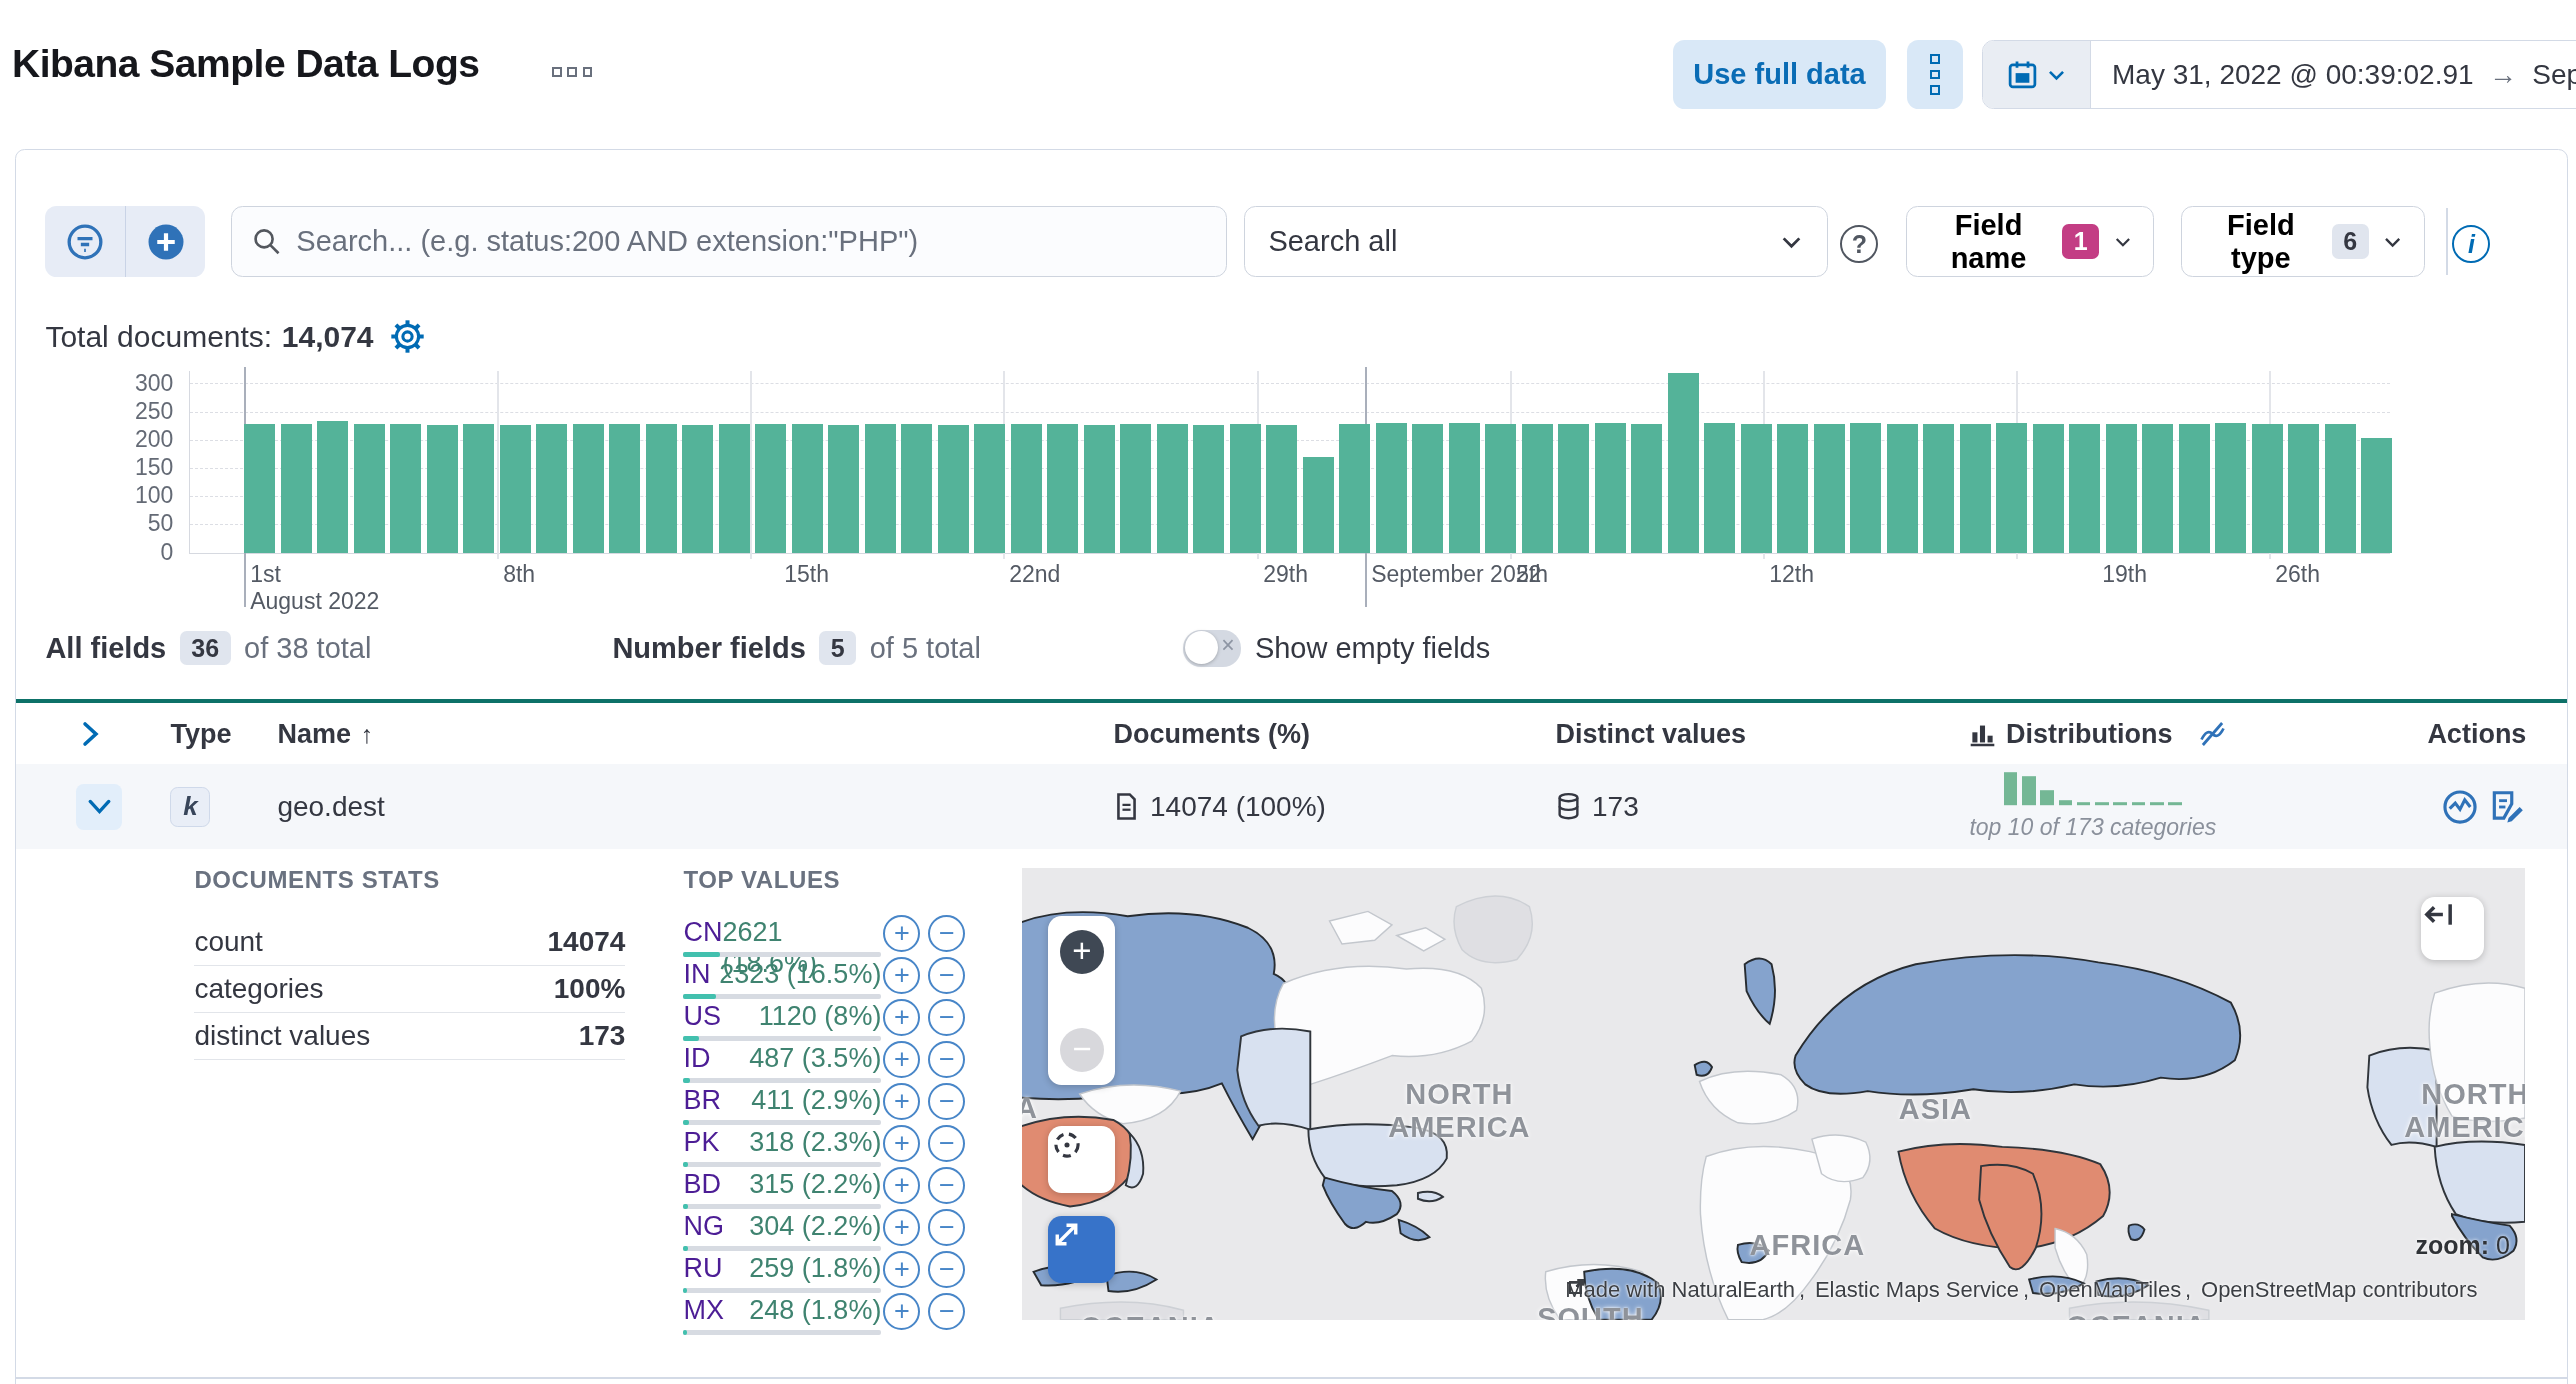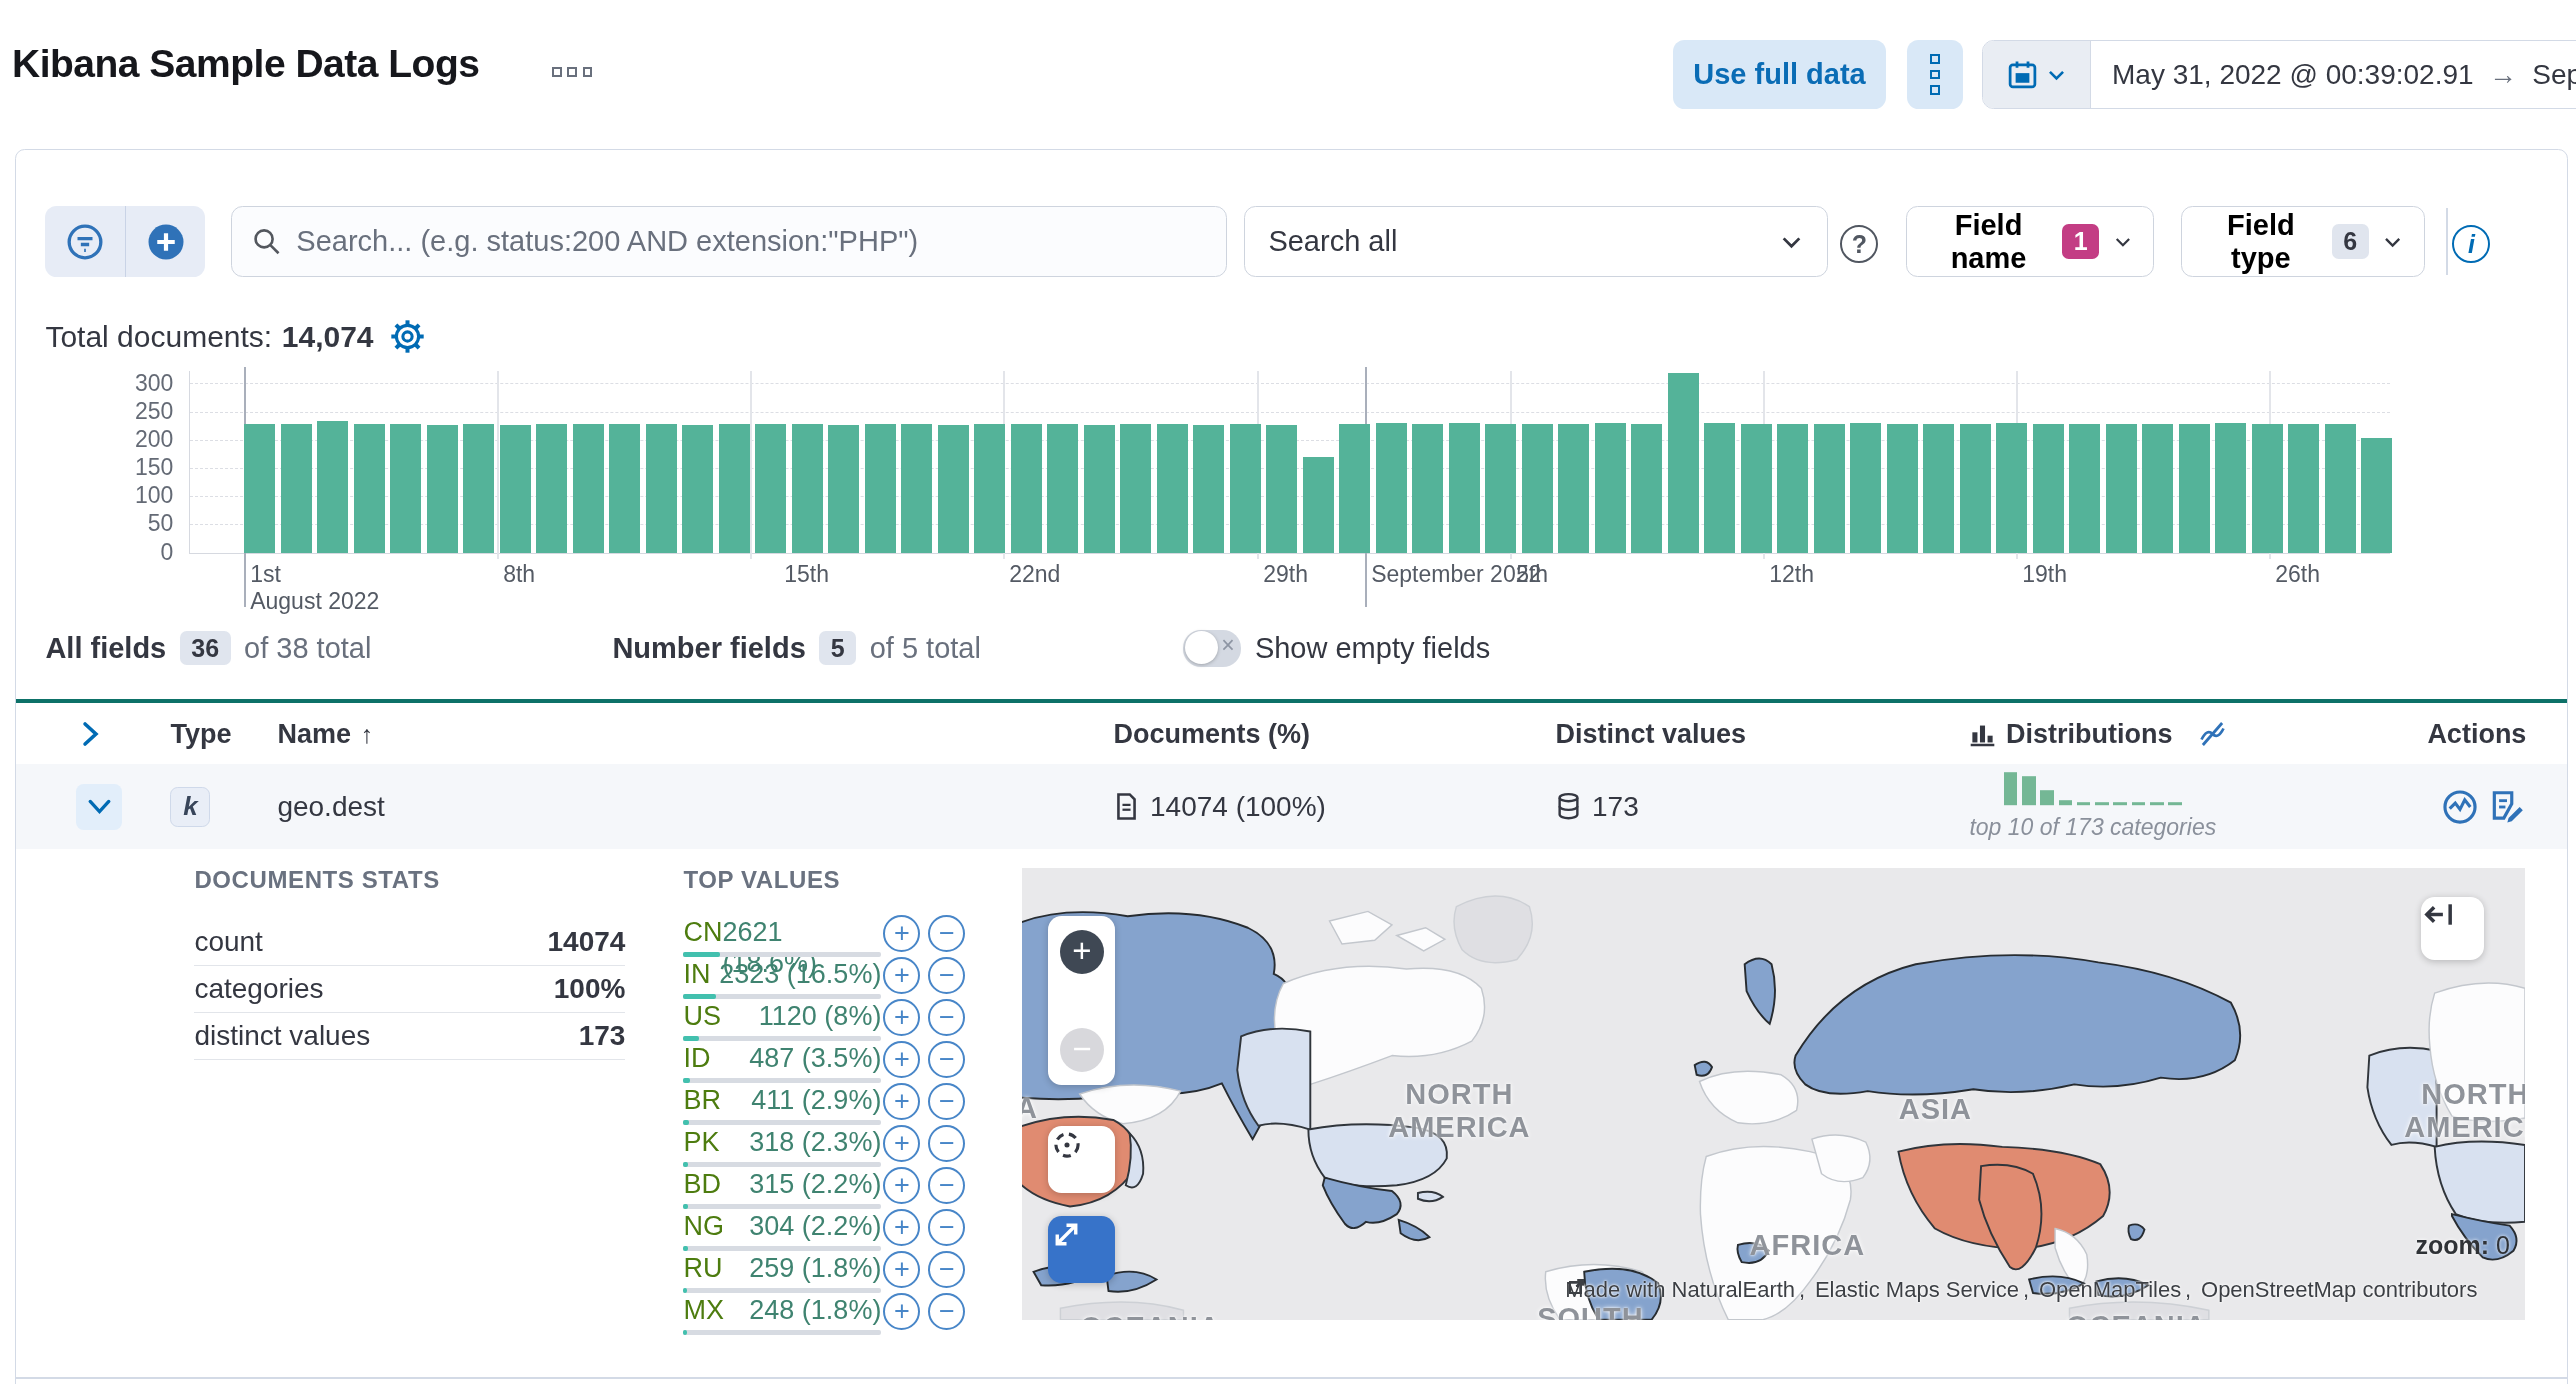--- a/index.html
+++ b/index.html
@@ -115,21 +115,21 @@
   .section-title { font-size:24px; font-weight:700; color:#6a7280; letter-spacing:0.6px; }
   #doc-stats { left:178px; top:716px; width:431px; }
   #doc-stats .srow { display:flex; justify-content:space-between; align-items:center;
     height:47px; border-bottom:1.9px solid #e2e5ea; font-size:28px; }
   #doc-stats .srow b { font-weight:800; }
   #doc-stats .stbl { margin-top:25px; }
   #top-values { left:667px; top:716px; width:317px; }
   #tv-list { margin-top:23px; }
   .tv-row { position:relative; width:198px; height:42px; }
   .tv-line { display:flex; justify-content:space-between; font-size:27px; }
-  .tv-code { color:#4d7c0f; }
+  .tv-code { color:#4c1d95; }
   .tv-val { color:#3f8370; }
   .tv-track { position:absolute; left:0; bottom:1.9px; width:198px; height:4.8px; background:#d7dbe2;
     border-radius:1.9px; }
   .tv-fill { height:4.8px; background:#42c0ae; border-radius:1.9px; }
   .pm-btn { position:absolute; top:-1.9px; width:37px; height:37px; border-radius:50%;
     border:2.4px solid #4886c8; color:#4886c8; background:#fff0; font-size:27px; line-height:31px;
     text-align:center; cursor:pointer; font-family:inherit; }
   .pm-plus { left:200px; } .pm-minus { left:245px; }
 
   
@@ -324,21 +324,21 @@
       </div>
       <div class="vtick" style="left: 1320px;"></div>
       <div class="xlab" style="left: 1320px;">
         <span class="sub">5th</span>
       </div>
       <div class="vtick" style="left: 1573px;"></div>
       <div class="xlab" style="left: 1573px;">
         <span class="sub">12th</span>
       </div>
       <div class="vtick" style="left: 1826px;"></div>
-      <div class="xlab" style="left: 1826px;">
+      <div class="xlab" style="left: 1906px;">
         <span class="sub">19th</span>
       </div>
       <div class="vtick" style="left: 2079px;"></div>
       <div class="xlab" style="left: 2079px;">
         <span class="sub">26th</span>
       </div>
       <div class="" id="hbars">
         <div class="hbar" style="height: 71.0769%; width: 31px;"></div>
         <div class="hbar" style="height: 70.7692%; width: 31px;"></div>
         <div class="hbar" style="height: 72.6154%; width: 31px;"></div>

